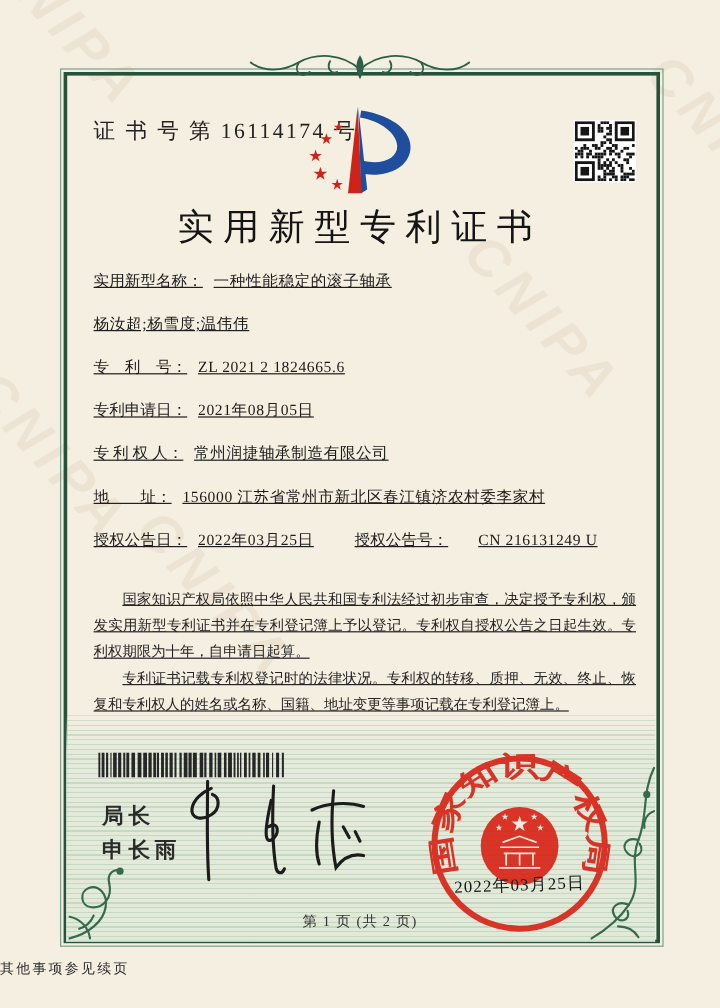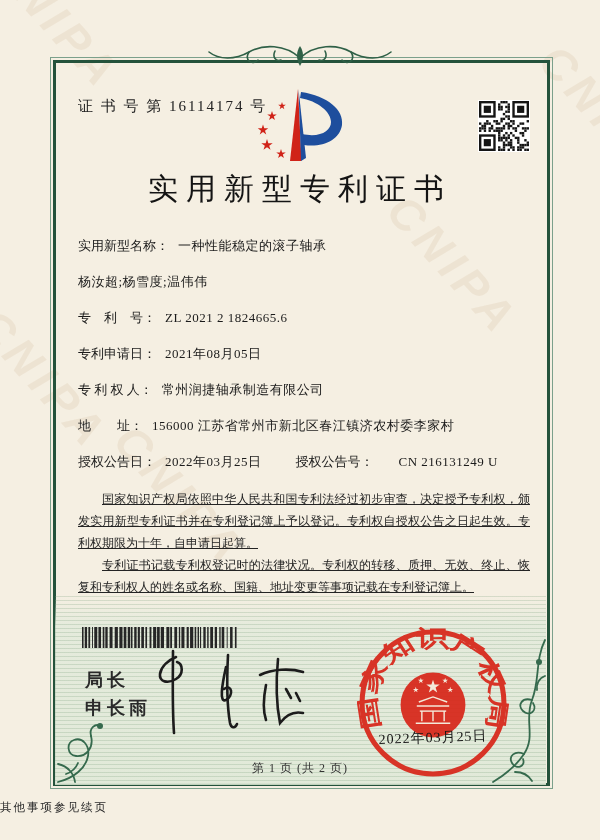--- a/index.html
+++ b/index.html
@@ -24,29 +24,29 @@
     position:absolute;left:50px;top:57px;width:501px;height:730px;
     border:1px solid #7ba08b;z-index:2;
   }
   .frame::before{
     content:"";position:absolute;inset:2px;
     border:3px solid #24523b;
   }
   .content{position:absolute;inset:0;z-index:3;}
   .cert-no{
     position:absolute;left:78px;top:97px;
-    font-size:15px;letter-spacing:2px;color:#222;text-align:center;
+    font-size:18px;letter-spacing:2px;color:#222;text-align:center;
   }
   .logo{position:absolute;left:250px;top:86px;width:104px;height:78px;}
   .qr{position:absolute;left:478px;top:100px;width:50px;height:50px;background:#fff;padding:1px;}
   .title{
     position:absolute;left:0;right:0;top:169px;text-align:center;
     font-size:30px;font-weight:normal;letter-spacing:8px;color:#141414;
   }
-  .fields{position:absolute;left:78px;top:236px;width:456px;}
+  .fields{position:absolute;left:78px;top:224px;width:456px;text-decoration:underline;}
   .field-row{height:36px;display:flex;font-size:13px;color:#1b1b1b;line-height:20px;}
   .field-row .lbl{white-space:pre;margin-right:9px;flex:none;}
   .field-row .val{letter-spacing:0.5px;}
   .grant{margin-left:34px;display:flex;gap:16px;}
   .paras{
     position:absolute;left:78px;top:488px;width:452px;
     font-size:12px;line-height:22px;text-align:justify;color:#242424;text-decoration:underline;
   }
   .paras p{margin:0;text-indent:2em;}
   .band{

